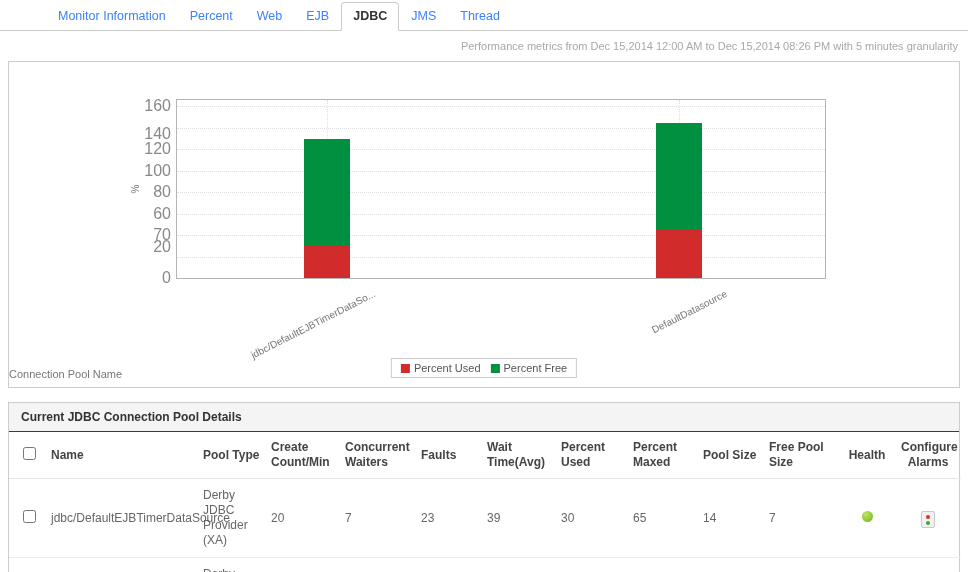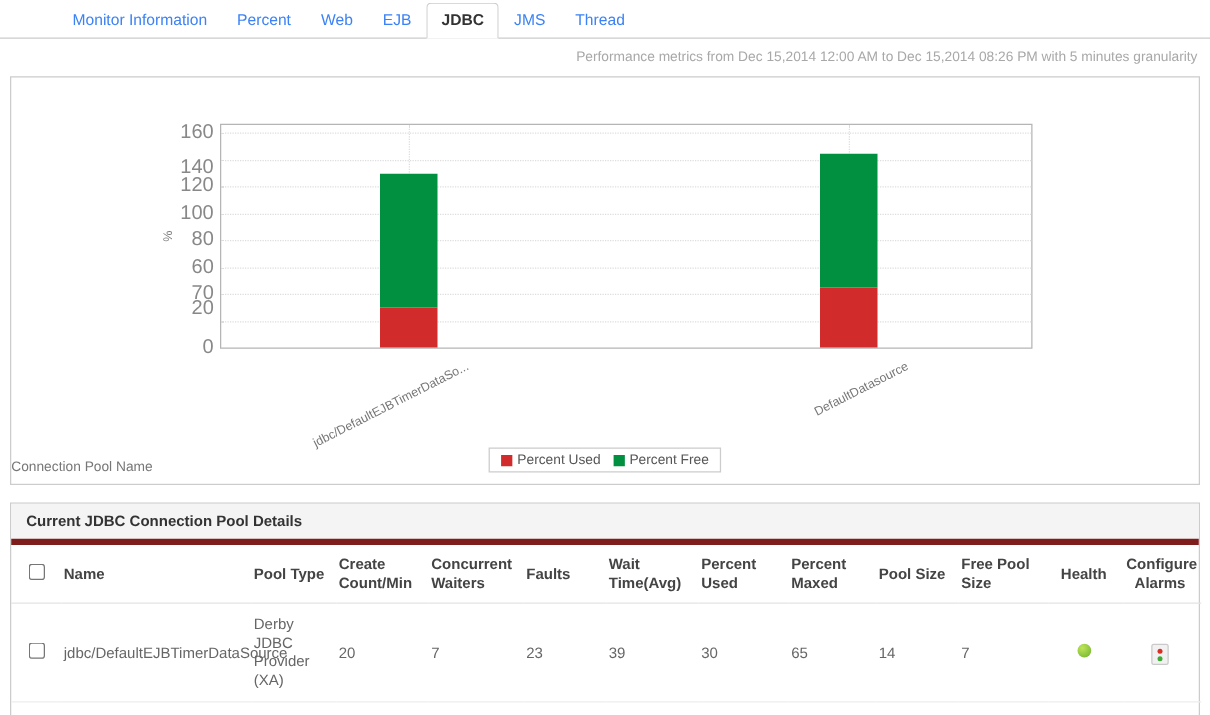--- a/index.html
+++ b/index.html
@@ -35,21 +35,21 @@
   .xaxis-title { position: absolute; left: 0; width: 100%; top: 278px; text-align: left;
     font-size: 11px; color: #777; margin-top: 28px; }
   .legend { position: absolute; top: 296px; left: 50%; transform: translateX(-50%);
     border: 1px solid #ccc; padding: 3px 9px; display: inline-flex; gap: 10px;
     font-size: 11px; color: #555; background: #fff; white-space: nowrap; }
   .legend-item { display: inline-flex; align-items: center; gap: 4px; }
   .swatch { width: 9px; height: 9px; display: inline-block; }
 
   
   .table-panel { margin: 14px 8px 0 8px; border: 1px solid #ccc; background: #fff; }
-  .table-panel-title { background: #f4f4f4; border-bottom: 5px solid #7f1d1d; padding: 7px 12px;
+  .table-panel-title { background: #f4f4f4; border-bottom: 1px solid #7f1d1d; padding: 7px 12px;
     font-size: 12px; font-weight: bold; color: #333; }
   table.pool-table { width: 100%; border-collapse: collapse; table-layout: fixed; }
   .pool-table th { font-size: 12px; font-weight: bold; color: #444; text-align: left;
     padding: 8px 6px 8px 2px; border-bottom: 1px solid #e4e4e4; vertical-align: middle; line-height: 1.25; }
   .pool-table td { font-size: 12px; color: #666; padding: 9px 6px 9px 2px;
     border-bottom: 1px solid #ededed; vertical-align: middle; line-height: 1.25; }
   .pool-table .c-check { text-align: center; padding-left: 6px; }
   .pool-table .c-center { text-align: center; }
   .health-dot { width: 11px; height: 11px; border-radius: 50%; display: inline-block;
     background: radial-gradient(circle at 35% 30%, #c0e45a, #8cc63e 60%, #76ad2b); }

